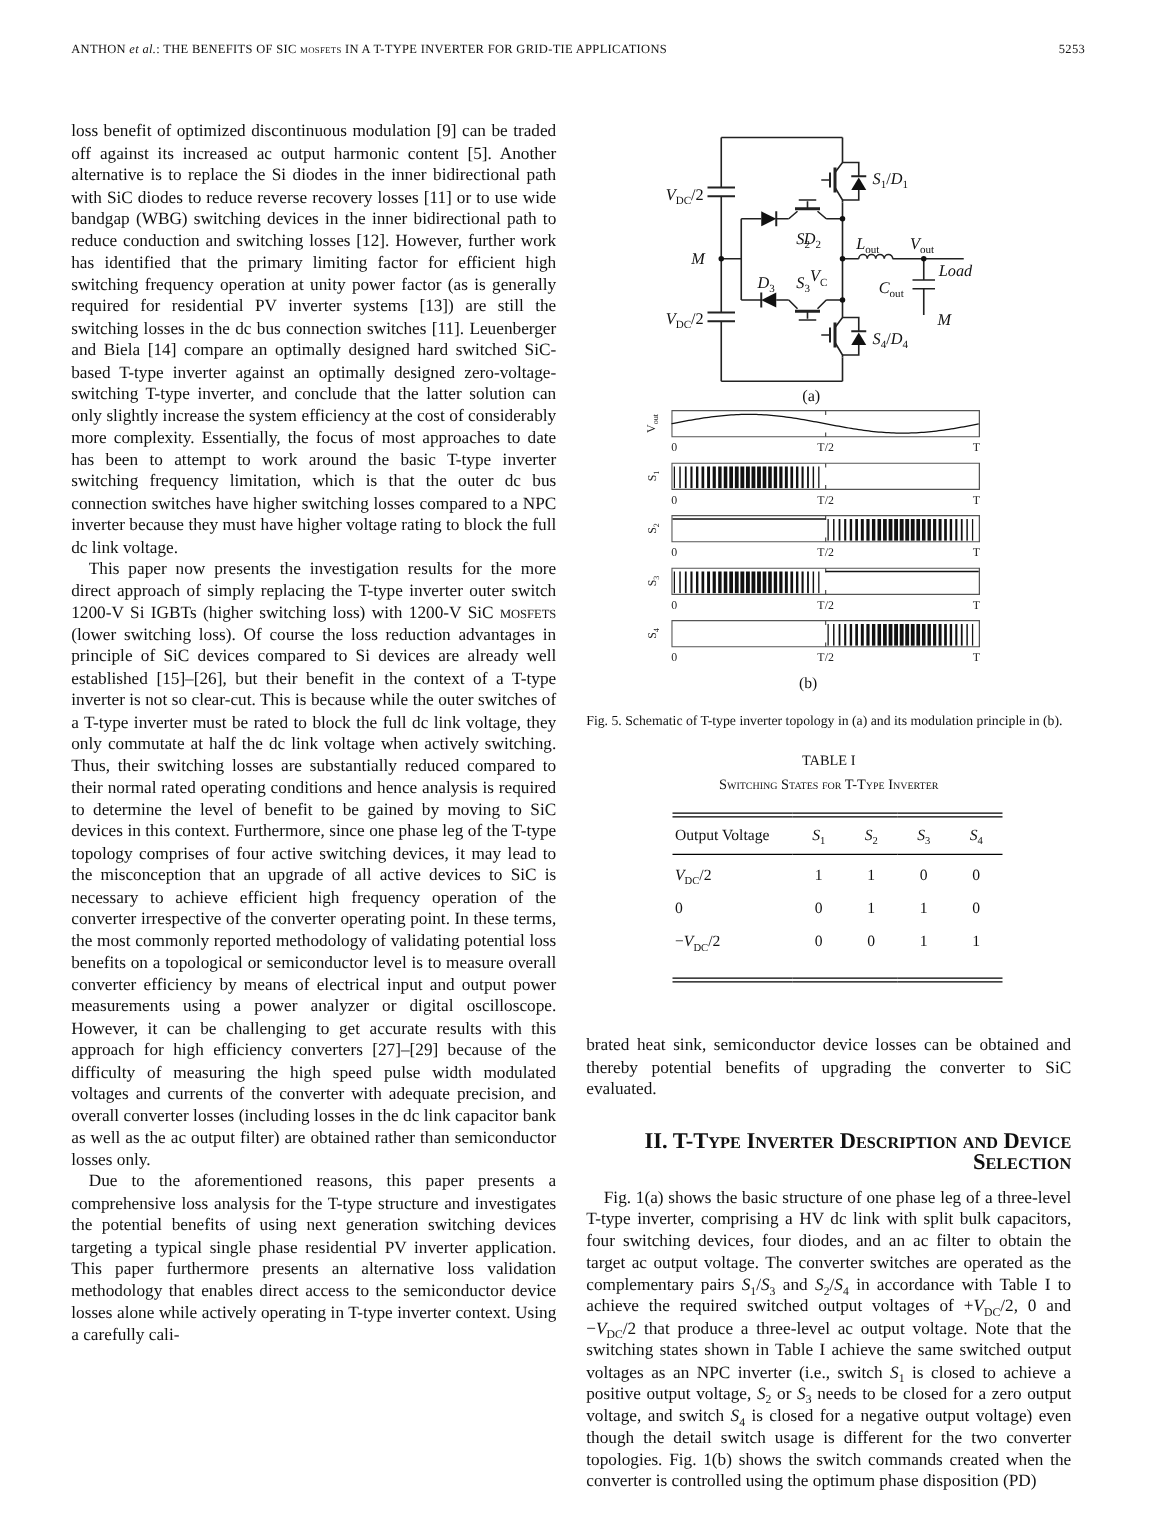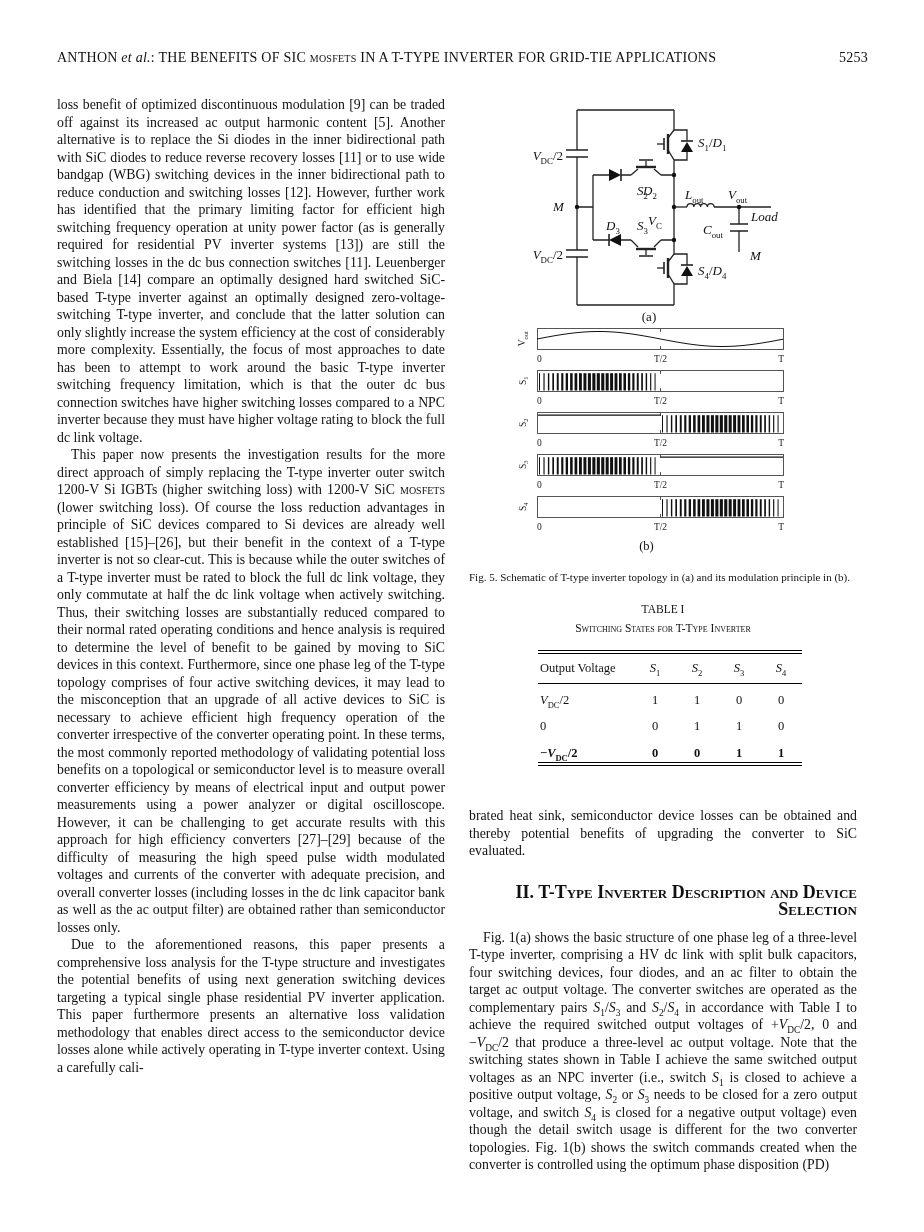--- a/index.html
+++ b/index.html
@@ -1,19 +1,19 @@
 <!DOCTYPE html>
 <html><head>
 <meta charset="utf-8">
 <style>
   html,body{margin:0;padding:0;background:#e8e8e8;}
   .page{position:relative;width:924px;height:1232px;background:#ffffff;margin:0 auto;
         font-family:"Liberation Serif", serif;color:#111;overflow:hidden;}
-  .running-head{position:absolute;top:50px;left:57px;right:56px;display:flex;
-        justify-content:space-between;font-size:14px;letter-spacing:.25px;color:#111;}
+  .running-head{position:absolute;top:34px;left:57px;right:56px;display:flex;
+        justify-content:space-between;font-size:10px;letter-spacing:.25px;color:#111;}
   .columns{position:absolute;top:96px;left:57px;right:56px;display:flex;gap:24px;}
   .col{width:388px;font-size:13.8px;line-height:17.5px;text-align:justify;}
   .para{margin:0;}
   .para.indent{text-indent:14px;}
   .sc{font-variant:small-caps;}
   sub{font-size:68%;line-height:0;}
   i{font-style:italic;}
   
   .schematic{position:relative;width:280px;height:228px;margin:4px 0 0 40px;}
   .schematic svg{position:absolute;left:0;top:0;}
@@ -32,21 +32,21 @@
   .caption{font-size:11px;line-height:13.8px;text-align:justify;margin-top:15px;color:#111;}
   
   .table-title{text-align:center;font-size:11.5px;margin-top:17px;}
   .table-subtitle{text-align:center;font-size:11.5px;font-variant:small-caps;margin-top:1px;}
   table.ieee{border-collapse:collapse;margin:13px 0 0 69px;width:264px;
         border-top:4px double #000;border-bottom:4px double #000;font-size:12.5px;}
   table.ieee th{font-weight:normal;text-align:left;border-bottom:1px solid #000;padding:6px 0 5px 2px;}
   table.ieee th.num,table.ieee td.num{text-align:center;width:42px;padding-left:0;}
   table.ieee td{padding:5px 0 4px 2px;}
   table.ieee tr.first td{padding-top:8px;}
-  table.ieee tr.last td{padding-bottom:0;font-weight:bold;}
+  table.ieee tr.last td{padding-bottom:20px;}
   .cont-para{margin-top:41px;}
   .section-heading{text-align:right;font-variant:small-caps;font-size:18px;
         margin:24px 0 10px 0;font-weight:bold;}
 </style>
 </head>
 <body>
 
 <div class="page">
 
   <div class="running-head">

